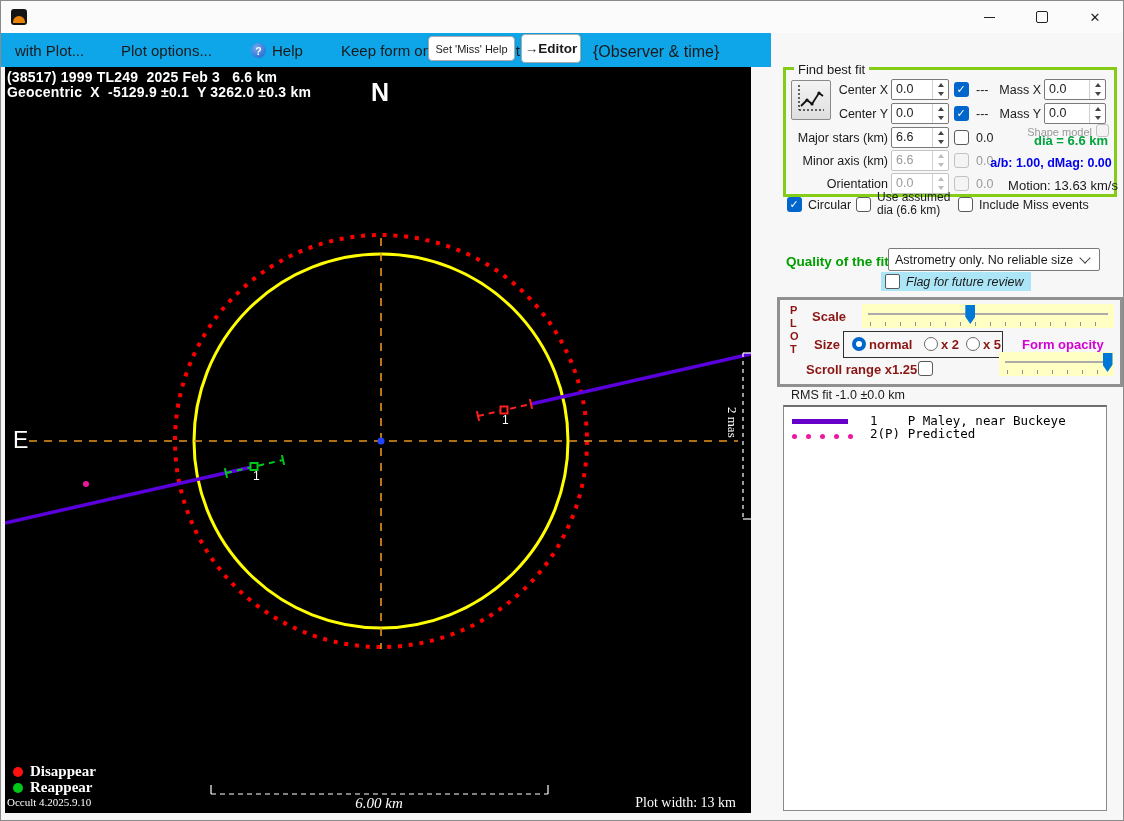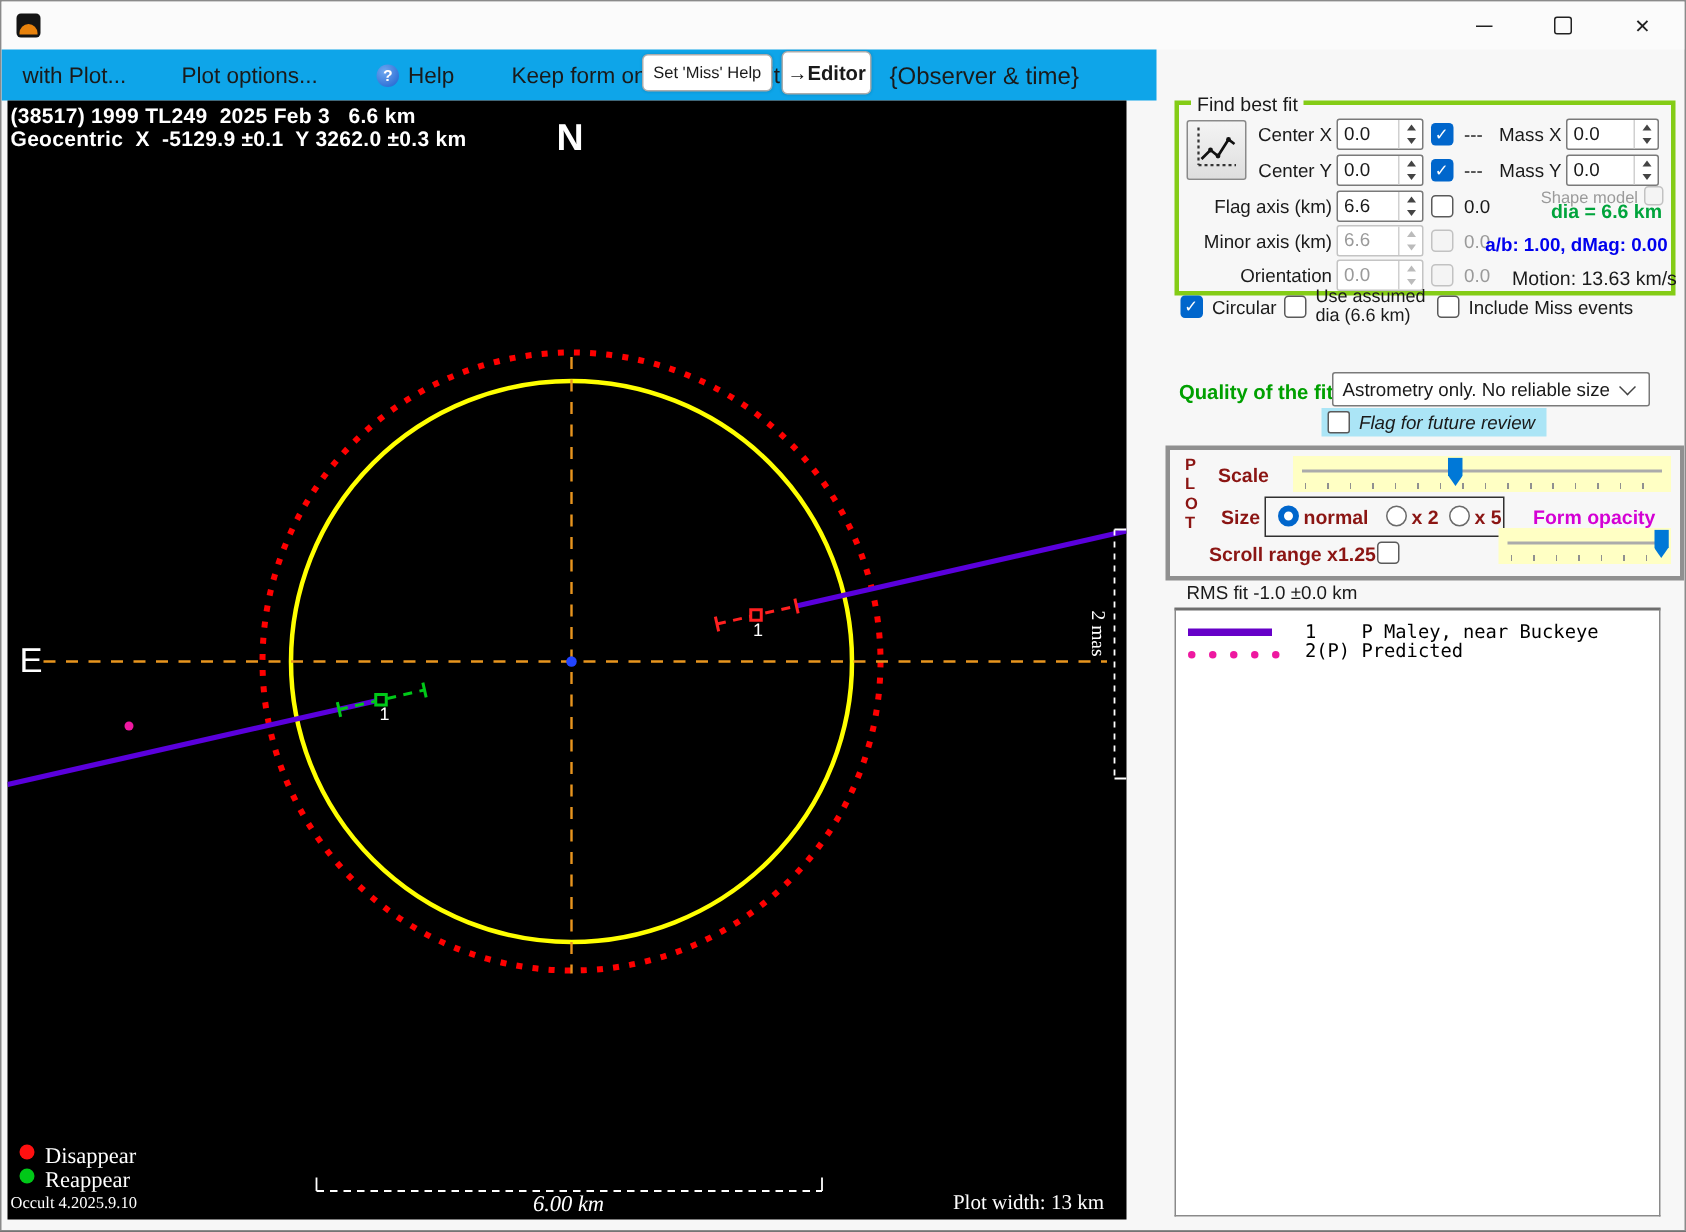--- a/index.html
+++ b/index.html
@@ -25,22 +25,22 @@
     display:flex;align-items:center;justify-content:center;white-space:nowrap;box-shadow:0 0 2px rgba(0,0,0,.15);}
   .btn-setmiss{left:427px;top:3px;width:85px;height:23px;font-size:11px;}
   .btn-editor{left:520px;top:1px;width:58px;height:27px;font-size:13.5px;font-weight:bold;}
   .observer-lbl{position:absolute;left:592px;top:10px;font-size:16px;white-space:nowrap;}
   
   .plot{position:absolute;left:4px;top:66px;width:746px;height:746px;background:#000;}
   .plot-svg{position:absolute;left:0;top:0;}
   .ptxt{position:absolute;color:#fff;white-space:pre;}
   .hdr{font-size:14px;font-weight:bold;letter-spacing:.2px;}
   .serif{font-family:"Liberation Serif",serif;}
-  .plot-legend-row{position:absolute;display:flex;gap:7px;color:#fff;
-    font-family:"Liberation Serif",serif;font-size:15px;}
+  .plot-legend-row{position:absolute;display:flex;align-items:center;gap:7px;color:#fff;
+    font-family:"Liberation Serif",serif;font-size:15px;font-weight:bold;}
   .dot10{width:10px;height:10px;border-radius:50%;}
   .mas-label{position:absolute;left:719px;top:340px;color:#fff;font-family:"Liberation Serif",serif;
     font-size:13px;writing-mode:vertical-rl;}
   
   .lbl{position:absolute;font-size:12.5px;white-space:nowrap;}
   .rlbl{text-align:right;}
   .gray{color:#9a9a9a;}
   .groupbox{position:absolute;border:3px solid #84cc16;background:#F7F7F7;}
   .group-label{position:absolute;left:8px;top:-8px;background:#F7F7F7;padding:0 4px;font-size:13px;white-space:nowrap;}
   .spinner{position:absolute;height:21px;background:#fff;border:1px solid #7A7A7A;border-radius:2px;
@@ -242,21 +242,21 @@
           </div>
           <div>
             <i class="tri-dn"></i>
           </div>
         </div>
     </div>
 
     <div class="lbl rlbl gray" style="left:200px;top:56px;width:106px;font-size:11px;">Shape model</div>
     <span class="cb off dis" style="left:310px;top:54px;width:13px;height:13px;"></span>
 
-    <div class="lbl rlbl" style="left:0;top:61px;width:102px;">Flag axis (km)</div>
+    <div class="lbl rlbl" style="left:0;top:61px;width:102px;">Major stars (km)</div>
     <div class="spinner" style="left:105px;top:57px;width:58px;">
       <div class="spin-val">6.6</div>
       <div class="spin-btns">
           <div>
             <i class="tri-up"></i>
           </div>
           <div>
             <i class="tri-dn"></i>
           </div>
         </div>

